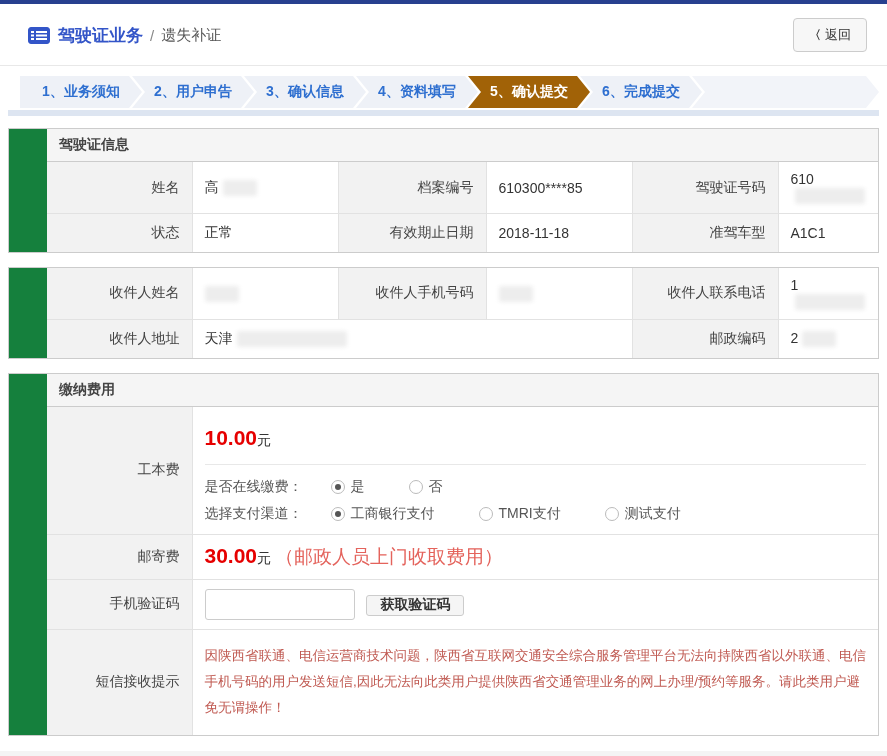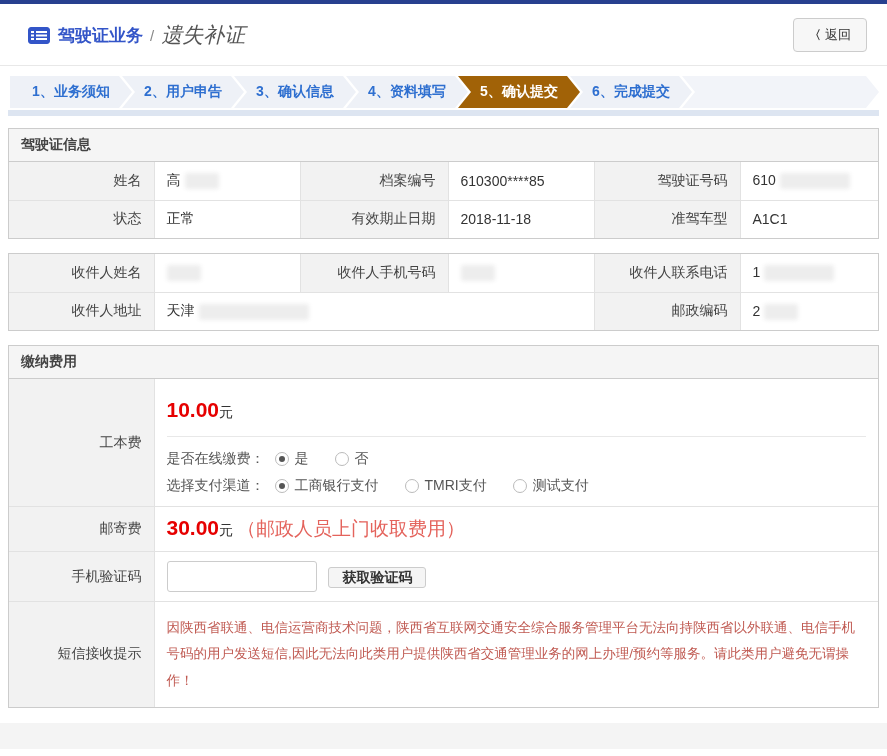--- a/index.html
+++ b/index.html
@@ -5,54 +5,54 @@
   * { margin:0; padding:0; box-sizing:border-box; }
   html,body { width:887px; height:756px; background:#fff; font-family:"Liberation Sans","DejaVu Sans",sans-serif; color:#333; overflow:hidden; }
 
   .topbar { height:4px; background:#27408f; }
 
   
   .header { display:flex; align-items:center; padding:14px 20px 13px 28px; border-bottom:1px solid #e8e8e8; background:#fff; }
   .title-icon { width:22px; height:17px; margin-right:8px; flex:0 0 auto; }
   .page-title { font-size:17px; font-weight:bold; color:#3355c8; }
   .crumb-sep { font-size:15px; color:#888; margin:0 7px; }
-  .page-subtitle { font-size:21px; color:#555;font-style:italic; }
+  .page-subtitle { font-size:15px; color:#555; }
   .back-btn { margin-left:auto; background:#f7f7f7; border:1px solid #ccc; border-radius:4px; padding:7px 15px; font-size:13px; color:#333; cursor:pointer; display:flex; align-items:center; gap:4px; }
   .back-btn .chev { font-weight:bold; font-size:12px; }
 
   
   .steps-wrap { margin:10px 8px 0; }
   .steps { display:flex; height:32px; }
   .step { flex:0 0 122px; display:flex; align-items:center; justify-content:center; background:#eef1f7; color:#2e6fd0; font-size:14px; font-weight:bold; clip-path:polygon(0 0, calc(100% - 13px) 0, 100% 50%, calc(100% - 13px) 100%, 0 100%, 13px 50%); margin-left:-10px; }
-  .step:first-child { clip-path:polygon(0 0, calc(100% - 13px) 0, 100% 50%, calc(100% - 13px) 100%, 0 100%); margin-left:2px; }
+  .step:first-child { clip-path:polygon(0 0, calc(100% - 13px) 0, 100% 50%, calc(100% - 13px) 100%, 0 100%); margin-left:12px; }
   .step.active { background:#a16207; color:#fff; }
   .step.filler { flex:1 1 auto; background:#f2f4f9; }
   .steps-underline { height:6px; background:#dde5f1; margin-top:2px; }
 
   
-  .section { margin:12px 8px 14px; border:1px solid #ccc; background:#701a75; }
+  .section { margin:12px 8px 14px; border:1px solid #ccc; background:#15803d;padding-left:38px; }
   .section-head { background:#f5f5f5; border-bottom:1px solid #ccc; padding:7px 12px; font-size:14px; font-weight:bold; color:#444; }
   table { width:100%; border-collapse:collapse; table-layout:fixed; }
   td { border:1px solid #e2e2e2; font-size:14px; padding:9px 12px; height:38px; vertical-align:middle; }
   tr td:first-child { border-left:none; }
   tr td:last-child { border-right:none; }
   tr:first-child td { border-top:none; }
   tr:last-child td { border-bottom:none; }
   td.lbl { background:#f2f2f2; text-align:right; font-weight:normal; color:#444; }
   td.val { background:#fff; color:#333; }
   .redact { display:inline-block; height:16px; vertical-align:middle; border-radius:2px; background:#ededed; filter:blur(2px); margin-left:4px; }
   .r-sm { width:34px; } .r-md { width:70px; } .r-lg { width:110px; }
 
   
   .fee-big { font-size:21px; font-weight:bold; color:#e60000; }
   .fee-unit { font-size:14px; color:#333; }
   .fee-note { font-size:19px; color:#e4635c; margin-left:4px; }
   .pay-block { padding:2px 0; }
   .pay-amount-row { padding:8px 0 14px; border-bottom:1px solid #e8e8e8; }
-  .pay-opt-row { display:flex; align-items:center; gap:10px; padding-top:13px; font-size:14px; color:#555; }
+  .pay-opt-row { display:flex; align-items:center; gap:28px; padding-top:13px; font-size:14px; color:#555; }
   .pay-opt-row.second { padding-top:9px; }
   .radio-opt { display:flex; align-items:center; gap:6px; margin-right:16px; cursor:pointer; color:#555; }
   .radio { width:14px; height:14px; border:1px solid #bbb; border-radius:50%; background:#fff; position:relative; flex:0 0 auto; }
   .radio.checked::after { content:""; position:absolute; left:3px; top:3px; width:6px; height:6px; border-radius:50%; background:#555; }
   .code-input { width:150px; height:31px; border:1px solid #ccc; border-radius:3px; padding:0 8px; font-size:14px; font-family:inherit; }
   .code-btn { margin-left:8px; height:21px; padding:0 13px; background:#f5f5f5; border:1px solid #ccc; border-radius:3px; font-size:14px; font-weight:bold; color:#333; cursor:pointer; font-family:inherit; }
   .sms-text { font-size:13.5px; color:#c05a52; line-height:1.95; padding:4px 0; }
 
   
   .footer { margin-top:15px; background:#f4f4f4; padding:13px 20px; display:flex; justify-content:flex-end; gap:14px; }

